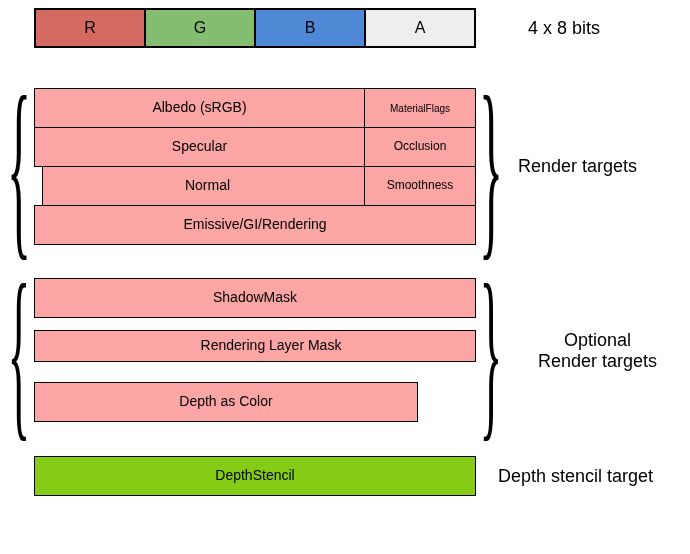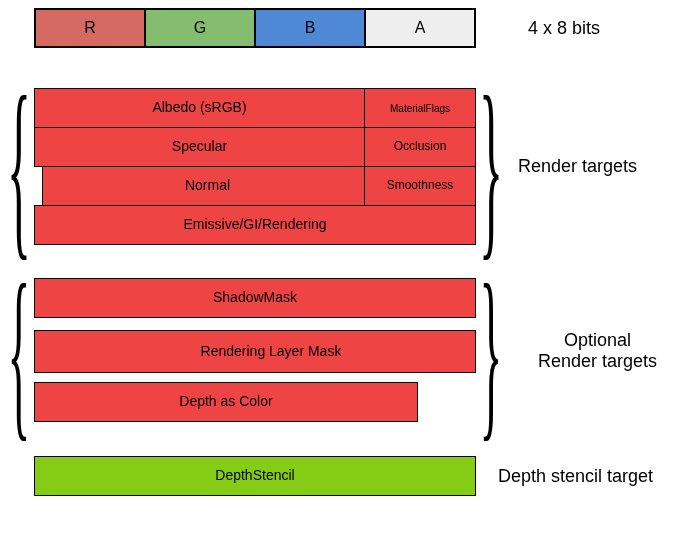--- a/index.html
+++ b/index.html
@@ -23,21 +23,21 @@
     text-align: center;
     line-height: 1.1;
   }
   .channel {
     border: 2px solid #000;
     font-size: 16px;
   }
   .row {
     border: 1px solid #000;
   }
-  .rt  { background: #ef4444; }
+  .rt  { background: #fca5a5; }
   .ds  { background: #84cc16; }
   .lbl { font-size: 18px; }
   .brace {
     font-family: "Times New Roman", serif;
     font-weight: 300;
     color: #000;
     display: flex;
     align-items: center;
     justify-content: center;
   }
@@ -64,21 +64,21 @@
   <div class="abs cell row rt" style="left:364px; top:166px; width:112px; height:40px; font-size:12px;">Smoothness</div>
 
   <div class="abs cell row rt" style="left:34px; top:205px; width:442px; height:40px;">Emissive/GI/Rendering</div>
 
   <div class="abs brace" style="left:4px; top:78px; width:30px; height:175px; font-size:200px; transform:scaleX(0.25);">{</div>
   <div class="abs brace" style="left:476px; top:78px; width:30px; height:175px; font-size:200px; transform:scaleX(0.25);">}</div>
 
   <div class="abs lbl" style="left:518px; top:156px;">Render targets</div>
 
   <div class="abs cell row rt" style="left:34px; top:278px; width:442px; height:40px;">ShadowMask</div>
-  <div class="abs cell row rt" style="left:34px; top:330px; width:442px; height:43px;padding-left:32px;">Rendering Layer Mask</div>
+  <div class="abs cell row rt" style="left:34px; top:330px; width:442px; height:32px;padding-left:32px;">Rendering Layer Mask</div>
   <div class="abs cell row rt" style="left:34px; top:382px; width:384px; height:40px;">Depth as Color</div>
 
   <div class="abs brace" style="left:4px; top:268px; width:30px; height:165px; font-size:190px; transform:scaleX(0.25);">{</div>
   <div class="abs brace" style="left:476px; top:268px; width:30px; height:165px; font-size:190px; transform:scaleX(0.25);">}</div>
 
   <div class="abs lbl" style="left:538px; top:330px; white-space:pre; text-align:center;">Optional
 Render targets</div>
 
   <div class="abs cell row ds" style="left:34px; top:456px; width:442px; height:40px;">DepthStencil</div>
 

